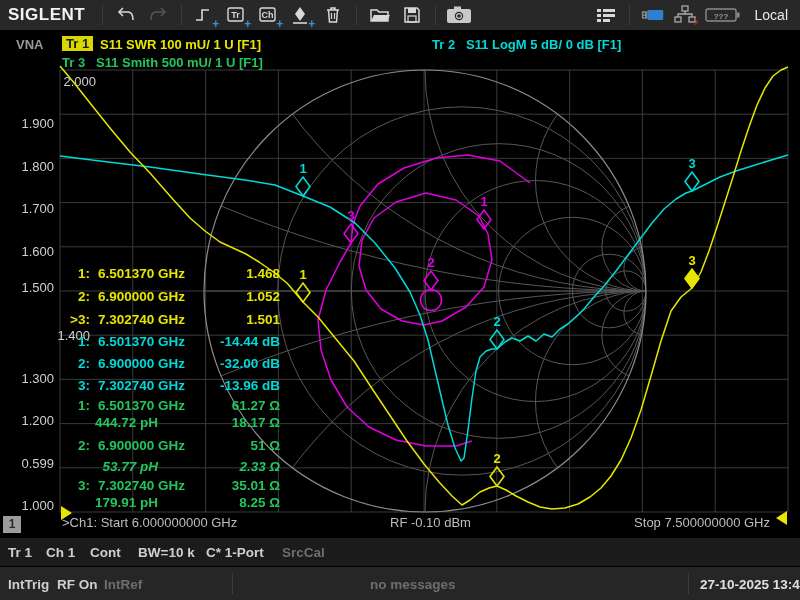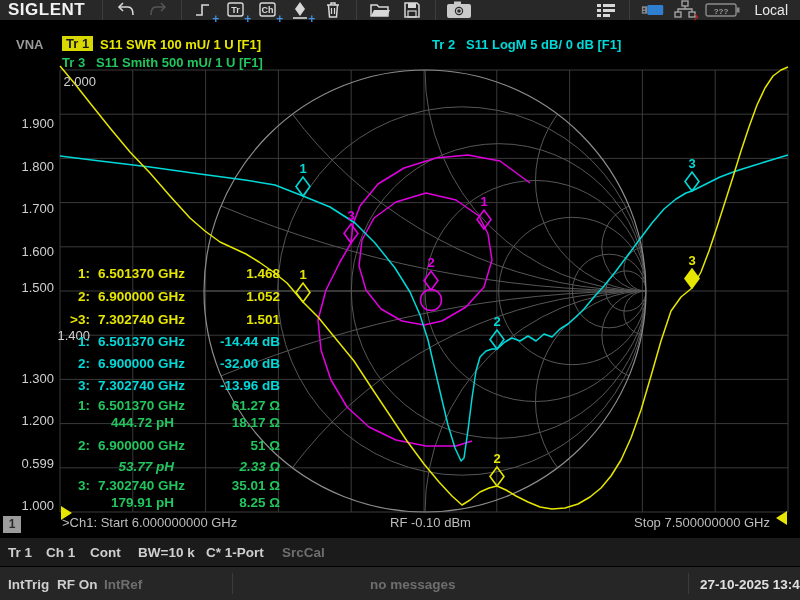--- a/index.html
+++ b/index.html
@@ -1,19 +1,19 @@
 <!DOCTYPE html>
 <html><head>
 <meta charset="utf-8">
 <style>
   html,body{margin:0;padding:0;background:#000;}
   body{width:800px;height:600px;position:relative;overflow:hidden;
        font-family:"Liberation Sans","DejaVu Sans",sans-serif;}
   
-  #toolbar{position:absolute;left:0;top:0;width:800px;height:20px;background:#282828;
+  #toolbar{position:absolute;left:0;top:0;width:800px;height:30px;background:#282828;
            display:flex;align-items:center;}
   .tb-logo{color:#f2f2f2;font-weight:bold;font-size:17px;letter-spacing:.5px;margin:0 10px 0 8px;}
   .tb-sep{width:1px;height:20px;background:#3d3d3d;margin:0 7px;}
   .tb-ico{width:26px;height:24px;display:flex;align-items:center;justify-content:center;
           margin:0 3px;position:relative;}
   .tb-ico svg{display:block;}
   .plus{position:absolute;right:-1px;bottom:-2px;color:#3f8fdc;font-size:12px;font-weight:bold;line-height:10px;}
   .tb-spacer{flex:1;}
   .tb-local{color:#e8e8e8;font-size:14px;margin:0 12px 0 10px;}
   .batt-txt{fill:#9a9a9a;font-size:8px;font-weight:bold;}
@@ -23,21 +23,21 @@
   .tr1-badge{background:#d8d800;color:#1a1a1a;padding:0 4px;font-weight:bold;}
   .yel{color:#e6e600;} .cyn{color:#00d9d9;} .mag{color:#22c55e;} .dim{color:#787878;}
   
   .ylab{position:absolute;left:0;width:54px;text-align:right;color:#cfcfcf;
         font-size:13px;font-weight:normal;transform:translateY(-50%);}
   .mrow{position:absolute;left:62px;width:218px;height:18px;font-size:13.5px;font-weight:bold;
         transform:translateY(-50%);}
   .mrow .n{position:absolute;left:0;width:28px;text-align:right;}
   .mrow .f{position:absolute;left:36px;}
   .mrow .v{position:absolute;right:0;text-align:right;}
-  .mrow .sub{position:absolute;left:0;width:112px;text-align:right;}
+  .mrow .sub{position:absolute;left:0;width:96px;text-align:right;}
   
   #chbadge{position:absolute;left:3px;top:516px;width:18px;height:17px;background:#9c9c9c;
            color:#2a2a2a;font-size:12px;font-weight:bold;text-align:center;line-height:17px;}
   .foot{position:absolute;top:515px;color:#bdbdbd;font-size:13px;font-weight:normal;}
   #sbar1{position:absolute;left:0;top:538px;width:800px;height:28px;background:#1b1b1b;}
   #sbar2{position:absolute;left:0;top:567px;width:800px;height:33px;background:#262626;}
   .sitem{position:absolute;top:50%;transform:translateY(-50%);font-size:13.5px;font-weight:bold;color:#cfcfcf;white-space:pre;}
   .sitem.dim{color:#6e6e6e;}
   .sbadge{background:#b22222;color:#f4f4f4;padding:5px 9px;}
   .vsep{position:absolute;top:6px;width:1px;height:21px;background:#3c3c3c;}

